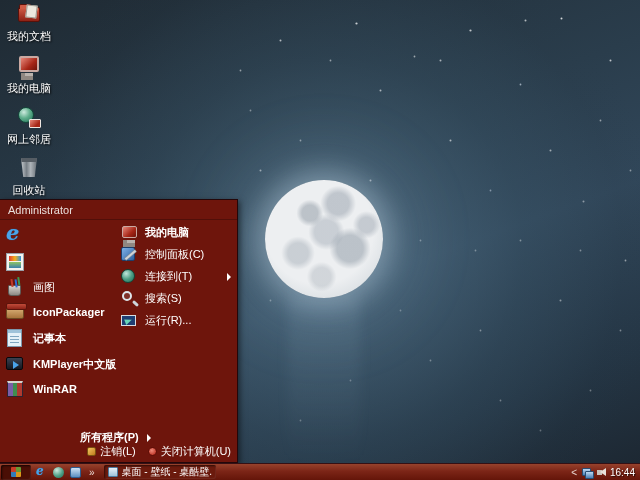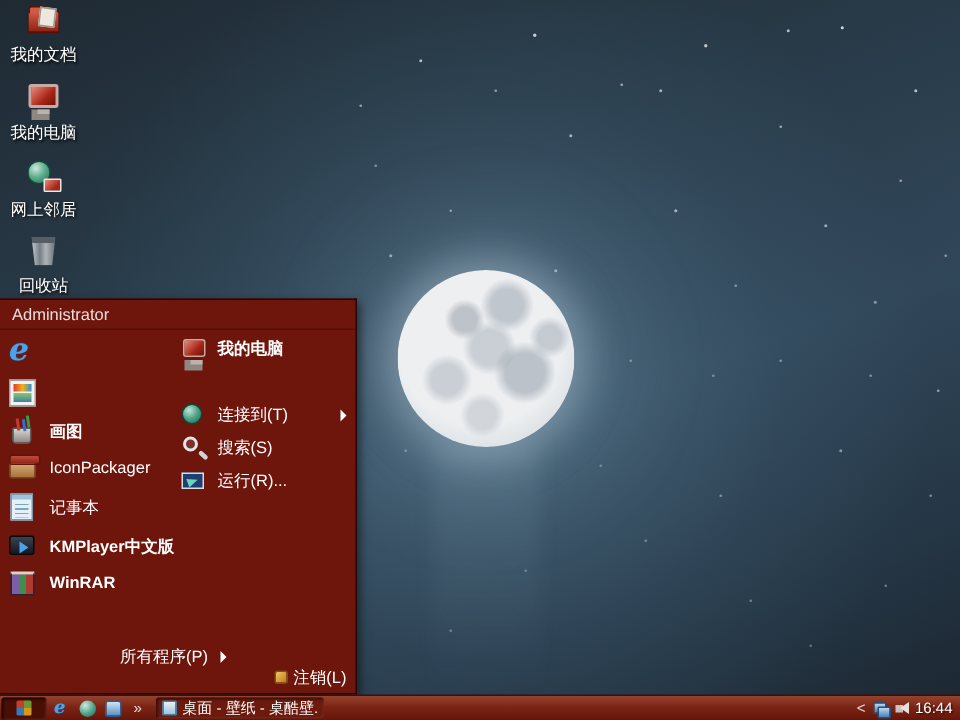--- a/index.html
+++ b/index.html
@@ -212,52 +212,58 @@
     </div>
     <div class="sm-item" style="left:5px;top:52px">
       <div class="smicon">
           <div class="ico-sfc"></div>
         </div>
     </div>
     <div class="sm-item" style="left:5px;top:77px">
       <div class="smicon">
           <div class="ico-paint"></div>
         </div>
-      <div class="txt" style="font-weight:bold">画图</div>
+      <div class="txt" style="font-weight:normal">画图</div>
     </div>
     <div class="sm-item" style="left:5px;top:102px">
       <div class="smicon">
           <div class="ico-pkg"></div>
         </div>
-      <div class="txt" style="font-weight:normal">IconPackager</div>
+      <div class="txt" style="font-weight:bold">IconPackager</div>
     </div>
     <div class="sm-item" style="left:5px;top:128px">
       <div class="smicon">
           <div class="ico-note"></div>
         </div>
-      <div class="txt" style="font-weight:normal">记事本</div>
+      <div class="txt" style="font-weight:bold">记事本</div>
     </div>
     <div class="sm-item" style="left:5px;top:154px">
       <div class="smicon">
           <div class="ico-km"></div>
         </div>
       <div class="txt" style="font-weight:bold">KMPlayer中文版</div>
     </div>
     <div class="sm-item" style="left:5px;top:179px">
       <div class="smicon">
           <div class="ico-rar"></div>
         </div>
       <div class="txt" style="font-weight:bold">WinRAR</div>
     </div>
 
     <div class="sm-item sm" style="left:120px;top:24px">
       <div class="smicon sm16">
           <div class="ico-pc" style="width:15px;height:12px"></div>
         </div>
       <div class="txt" style="font-weight:bold">我的电脑</div>
+    </div>
+    <div class="sm-item" style="left:120px;top:46px">
+      <div class="smicon sm16">
+          <div class="ico-cpl"></div>
+        </div>
+      <div class="txt">控制面板(C)</div>
     </div>
     <div class="sm-item" style="left:120px;top:68px">
       <div class="smicon sm16">
           <div class="ico-globe"></div>
         </div>
       <div class="txt">连接到(T)</div>
       <div class="arrow-r" style="position:absolute;left:107px"></div>
     </div>
     <div class="sm-item" style="left:120px;top:90px">
       <div class="smicon sm16">
@@ -266,28 +272,32 @@
       <div class="txt">搜索(S)</div>
     </div>
     <div class="sm-item" style="left:120px;top:112px">
       <div class="smicon sm16">
           <div class="ico-run"></div>
         </div>
       <div class="txt">运行(R)...</div>
     </div>
 
     <div class="sm-item" style="left:80px;top:230px">
-      <div class="txt" style="font-weight:normal">所有程序(P)</div>
+      <div class="txt" style="font-weight:bold">所有程序(P)</div>
       <div class="arrow-r"></div>
     </div>
 
     <div class="sm-bottomrow">
       <div class="sm-power">
         <div class="ico-logoff"></div>
         <span>注销(L)</span>
+      </div>
+      <div class="sm-power">
+        <div class="ico-shut"></div>
+        <span>关闭计算机(U)</span>
       </div>
     </div>
   </div>
 
   <div class="taskbar">
     <div class="startbtn">
       <div class="winflag"></div>
     </div>
     <div class="qlaunch">
       <div class="qicon">

